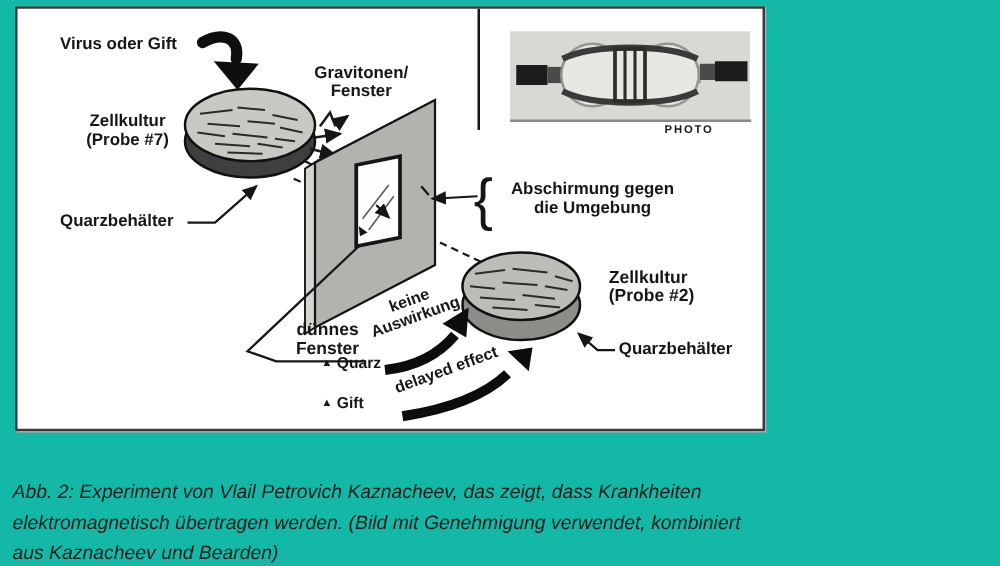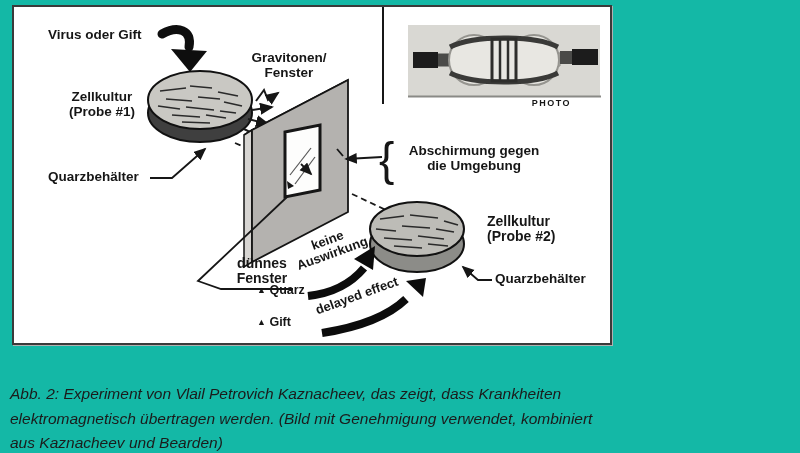--- a/index.html
+++ b/index.html
@@ -140,21 +140,21 @@
         <polygon points="412,271 409,290 392,274" fill="#0c0c0c"></polygon>
       </g>
 
       <polyline points="273,190 184,274 207,282 279,282" fill="none" stroke="#161616" stroke-width="1.8"></polyline>
     </svg>
 
     <div class="lbl" style="left:34px;top:21px;">Virus oder Gift</div>
 
     <div class="lbl ctr" style="left:46px;top:83px;width:84px;">
       <div>Zellkultur</div>
-      <div>(Probe #1)</div>
+      <div>(Probe #7)</div>
     </div>
 
     <div class="lbl" style="left:34px;top:163px;">Quarzbehälter</div>
 
     <div class="lbl ctr" style="left:224px;top:44px;width:102px;">
       <div>Gravitonen/</div>
       <div>Fenster</div>
     </div>
 
     <div class="brace" style="left:365px;top:129px;">{</div>

